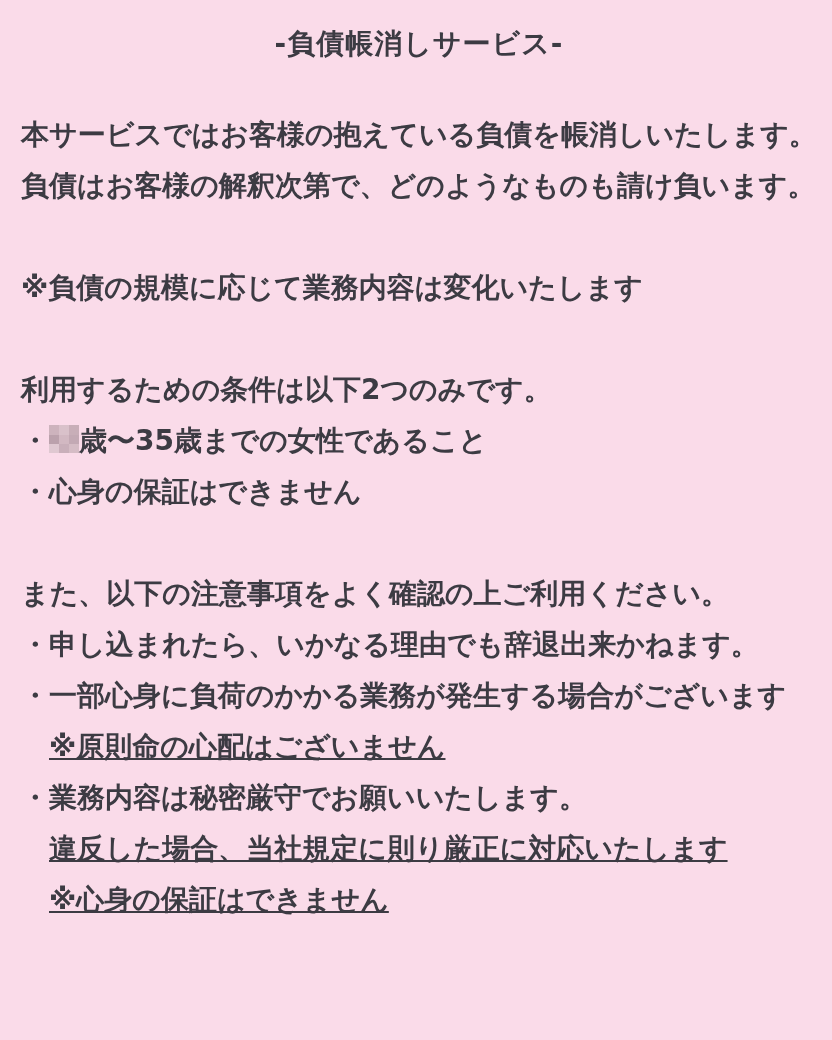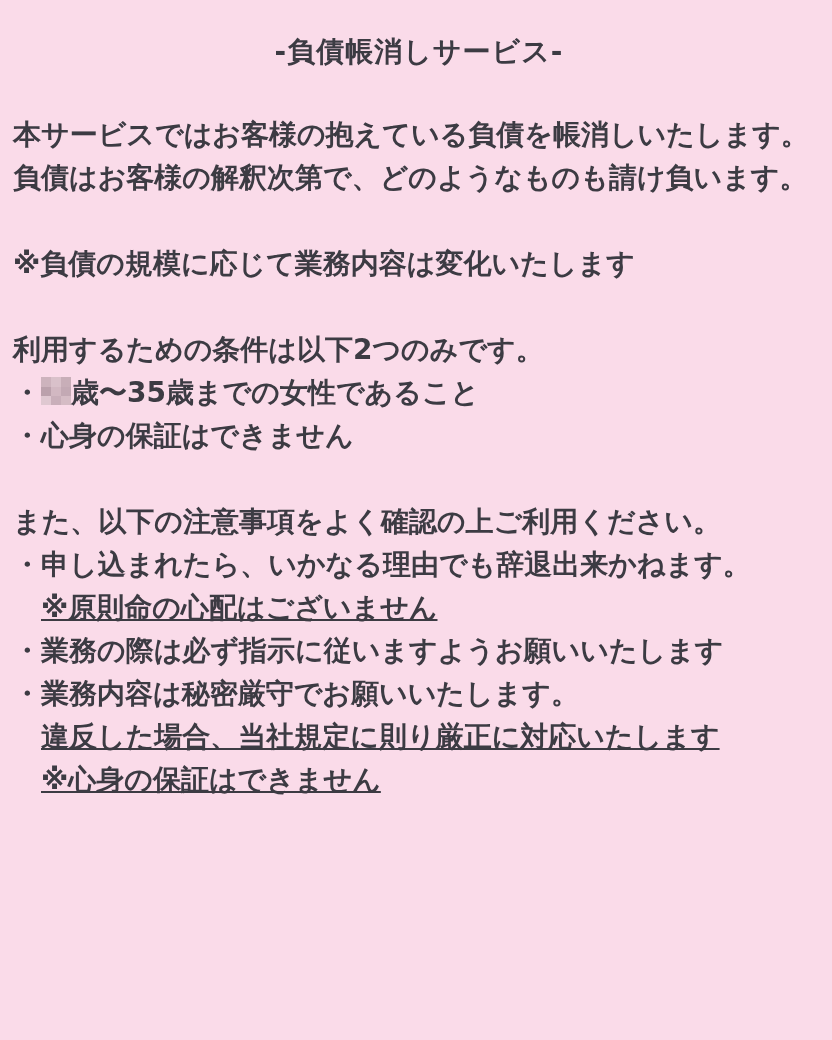--- a/index.html
+++ b/index.html
@@ -12,34 +12,34 @@
     background: #fadbe9;
     color: #3c3b43;
     font-family: "DejaVu Sans", sans-serif;
     font-weight: 700;
     overflow: hidden;
   }
   .page {
     box-sizing: border-box;
     width: 832px;
     height: 1040px;
-    padding: 32px 4px 0 10px;
+    padding: 24px 4px 0 10px;
   }
   .title {
     font-size: 28px;
     line-height: 40px;
     text-align: center;
     margin: 0;
     font-weight: 700;
     letter-spacing: 1px;
   }
   .line {
     font-size: 28px;
     line-height: 40px;
-    margin: 3px;
+    margin: 11px;
     white-space: nowrap;
     letter-spacing: 0;
   }
   .indent {
     padding-left: 28px;
     text-decoration: underline;
   }
   .gap {
     height: 40px;
   }
@@ -89,20 +89,20 @@
             <rect x="20" y="19" width="10" height="9" fill="#d5bcc5"></rect>
           </svg></span><span>歳〜35歳までの女性であること</span></p>
     <p class="line">・心身の保証はできません</p>
   </section>
 
   <div class="gap"></div>
 
   <section>
     <p class="line">また、以下の注意事項をよく確認の上ご利用ください。</p>
     <p class="line">・申し込まれたら、いかなる理由でも辞退出来かねます。</p>
+    <p class="line">・一部心身に負荷のかかる業務が発生する場合がございます</p>
     <p class="line indent">※原則命の心配はございません</p>
-    <p class="line">・業務の際は必ず指示に従いますようお願いいたします</p>
     <p class="line">・業務内容は秘密厳守でお願いいたします。</p>
     <p class="line indent">違反した場合、当社規定に則り厳正に対応いたします</p>
     <p class="line indent">※心身の保証はできません</p>
   </section>
 
 </main>
 
 </body></html>

